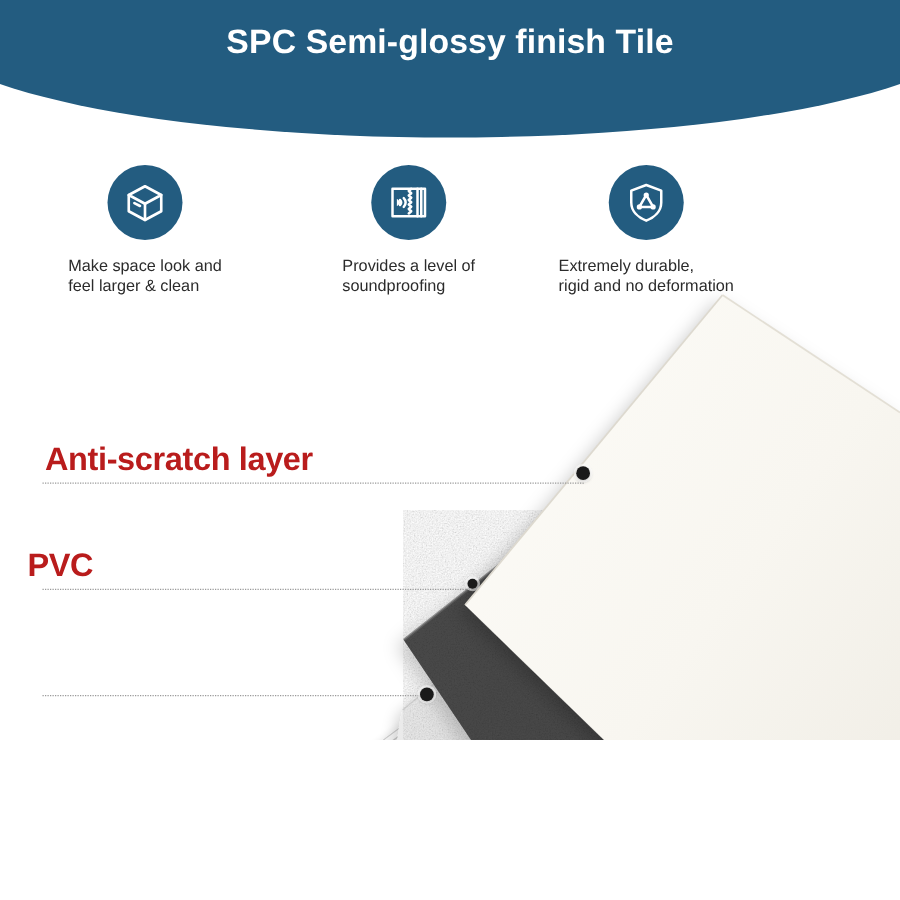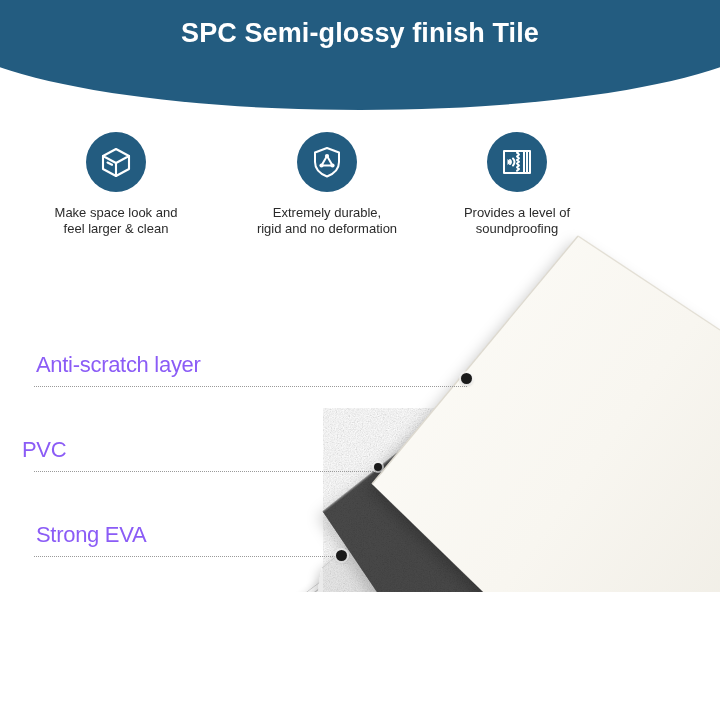--- a/index.html
+++ b/index.html
@@ -73,21 +73,20 @@
     border-radius: 50%;
     background: #235c80;
     display: flex;
     align-items: center;
     justify-content: center;
   }
   .icon-circle svg { display: block; }
 
   .feature-caption {
     margin-top: 13px;
-    text-align: center;
     color: #2b2b2b;
     font-size: 13px;
     line-height: 15.5px;
     font-family: "Liberation Sans", sans-serif;
     white-space: pre-line;
   }
 
   
   .stack {
     position: absolute;
@@ -102,23 +101,23 @@
   .labels {
     position: absolute;
     left: 0;
     top: 0;
     width: 720px;
     height: 720px;
     z-index: 8;
   }
   .layer-label {
     position: absolute;
-    color: #8b5cf6;
-    font-size: 22px;
-    font-weight: normal;
+    color: #b91c1c;
+    font-size: 26px;
+    font-weight: bold;
     font-family: "Liberation Sans", sans-serif;
     letter-spacing: -0.3px;
     white-space: nowrap;
   }
   .leader {
     position: absolute;
     height: 0;
     border-top: 1px dotted #9a9a9a;
   }
   .leader-dot {
@@ -223,71 +222,70 @@
           <g fill="none" stroke="#ffffff" stroke-width="2.1" stroke-linejoin="round" stroke-linecap="round">
             <path d="M17 4 L30 11 L17 18 L4 11 Z"></path>
             <path d="M4 11 L4 24 L17 31 L30 24 L30 11"></path>
             <path d="M17 18 L17 31"></path>
             <path d="M8.5 17.5 L13 19.8"></path>
           </g>
         </svg>
       </div>
       <div class="feature-caption">Make space look and
 feel larger &amp; clean</div>
-    </div>
-
-    <div class="feature feature-2">
-      <div class="icon-circle">
-        <svg width="34" height="34" viewBox="0 0 34 34">
-          <g fill="none" stroke="#ffffff" stroke-width="2" stroke-linejoin="round" stroke-linecap="round">
-            <path d="M17 3 L29 7.5 V17 C29 24 23.5 29 17 31.5 C10.5 29 5 24 5 17 V7.5 Z"></path>
-            <path d="M17 11 L11.5 20.5 L22.5 20.5 Z"></path>
-          </g>
-          <g fill="#ffffff">
-            <circle cx="17" cy="11" r="2.1"></circle>
-            <circle cx="11.5" cy="20.5" r="2.1"></circle>
-            <circle cx="22.5" cy="20.5" r="2.1"></circle>
-          </g>
-        </svg>
-      </div>
-      <div class="feature-caption">Extremely durable,
-rigid and no deformation</div>
     </div>
 
     <div class="feature feature-3">
       <div class="icon-circle">
         <svg width="34" height="34" viewBox="0 0 34 34">
           <g fill="none" stroke="#ffffff" stroke-width="2" stroke-linejoin="round" stroke-linecap="round">
             <rect x="4" y="6" width="26" height="22"></rect>
             <path d="M24 6 V28"></path>
             <path d="M27 6 V28"></path>
             <path d="M19 6 l-2 1.8 l2 1.8 l-2 1.8 l2 1.8 l-2 1.8 l2 1.8 l-2 1.8 l2 1.8 l-2 1.8 l2 1.8 l-2 1.8"></path>
             <path d="M13 13.5 C15 15.5 15 18.5 13 20.5"></path>
             <path d="M10 15 C11.3 16.3 11.3 17.7 10 19"></path>
           </g>
           <path d="M7.5 14 L7.5 20 L11 17 Z" fill="#ffffff"></path>
         </svg>
       </div>
       <div class="feature-caption">Provides a level of
 soundproofing</div>
     </div>
 
+    <div class="feature feature-2">
+      <div class="icon-circle">
+        <svg width="34" height="34" viewBox="0 0 34 34">
+          <g fill="none" stroke="#ffffff" stroke-width="2" stroke-linejoin="round" stroke-linecap="round">
+            <path d="M17 3 L29 7.5 V17 C29 24 23.5 29 17 31.5 C10.5 29 5 24 5 17 V7.5 Z"></path>
+            <path d="M17 11 L11.5 20.5 L22.5 20.5 Z"></path>
+          </g>
+          <g fill="#ffffff">
+            <circle cx="17" cy="11" r="2.1"></circle>
+            <circle cx="11.5" cy="20.5" r="2.1"></circle>
+            <circle cx="22.5" cy="20.5" r="2.1"></circle>
+          </g>
+        </svg>
+      </div>
+      <div class="feature-caption">Extremely durable,
+rigid and no deformation</div>
+    </div>
+
   </div>
 
   <div class="labels">
 
     <div class="layer-label" style="left:36px; top:352px;">Anti-scratch layer</div>
     <div class="leader" style="left:34px; top:386px; width:433px;"></div>
     <div class="leader-dot" style="left:461px; top:373px;"></div>
 
     <div class="layer-label" style="left:22px; top:437px;">PVC</div>
     <div class="leader" style="left:34px; top:471px; width:343px;"></div>
     <div class="leader-dot small" style="left:374px; top:463px;"></div>
 
-    <div class="layer-label" style="left:36px; top:522px;">Strong EVA</div>
     <div class="leader" style="left:34px; top:556px; width:305px;"></div>
     <div class="leader-dot" style="left:336px; top:550px;"></div>
 
     <div class="leader" style="left:34px; top:639px; width:256px;"></div>
     <div class="leader-dot" style="left:285px; top:632px;"></div>
 
   </div>
 
 </div>
 

